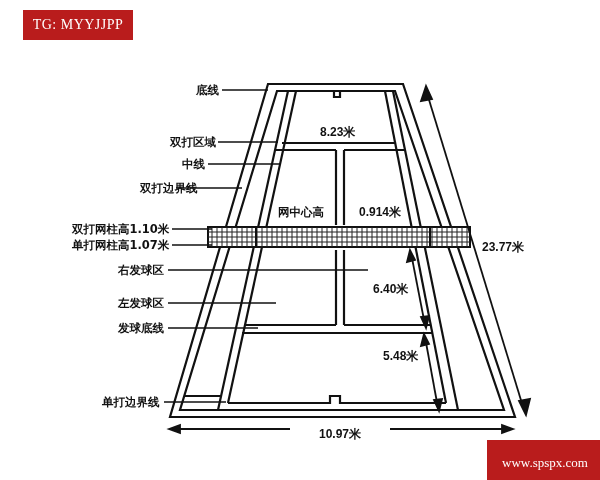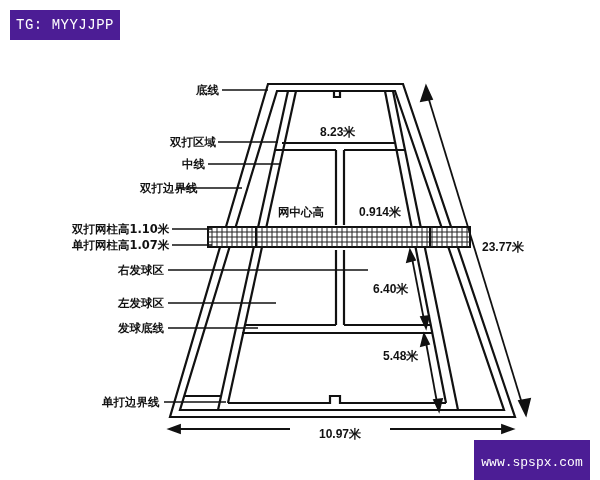--- a/index.html
+++ b/index.html
@@ -1,20 +1,20 @@
 <!DOCTYPE html>
 <html><head>
 <meta charset="utf-8">
 <style>
   html, body { margin: 0; padding: 0; background: #ffffff; }
   body { width: 600px; height: 480px; position: relative; overflow: hidden;
          font-family: "DejaVu Sans", sans-serif; }
-  .badge { position: absolute; background: #4c1d95; color: #ffffff;
-           font-family: Liberation Mono, monospace; font-size: 14px;
-           display: flex; align-items: center; justify-content: center; }
+  .badge { position: absolute; background: #b91c1c; color: #ffffff;
+           font-family: Liberation Serif, serif; font-size: 14px;
+           display: flex; align-items: center; justify-content: center; margin-left: 13px; }
   #tg-badge { left: 10px; top: 10px; width: 110px; height: 30px; letter-spacing: 0.5px; }
   #site-badge { left: 474px; top: 440px; width: 116px; height: 45px; font-size: 13px; }
   svg { position: absolute; left: 0; top: 0; }
   .lbl { font-family: "DejaVu Sans", sans-serif; font-size: 11.5px; font-weight: bold; fill: #111; }
   .dim { font-family: "Liberation Sans", sans-serif; font-size: 12px; font-weight: bold; fill: #111; }
   .ln { stroke: #111; stroke-width: 2.2; fill: none; }
   .lead { stroke: #111; stroke-width: 1.6; }
 </style>
 </head>
 <body>

